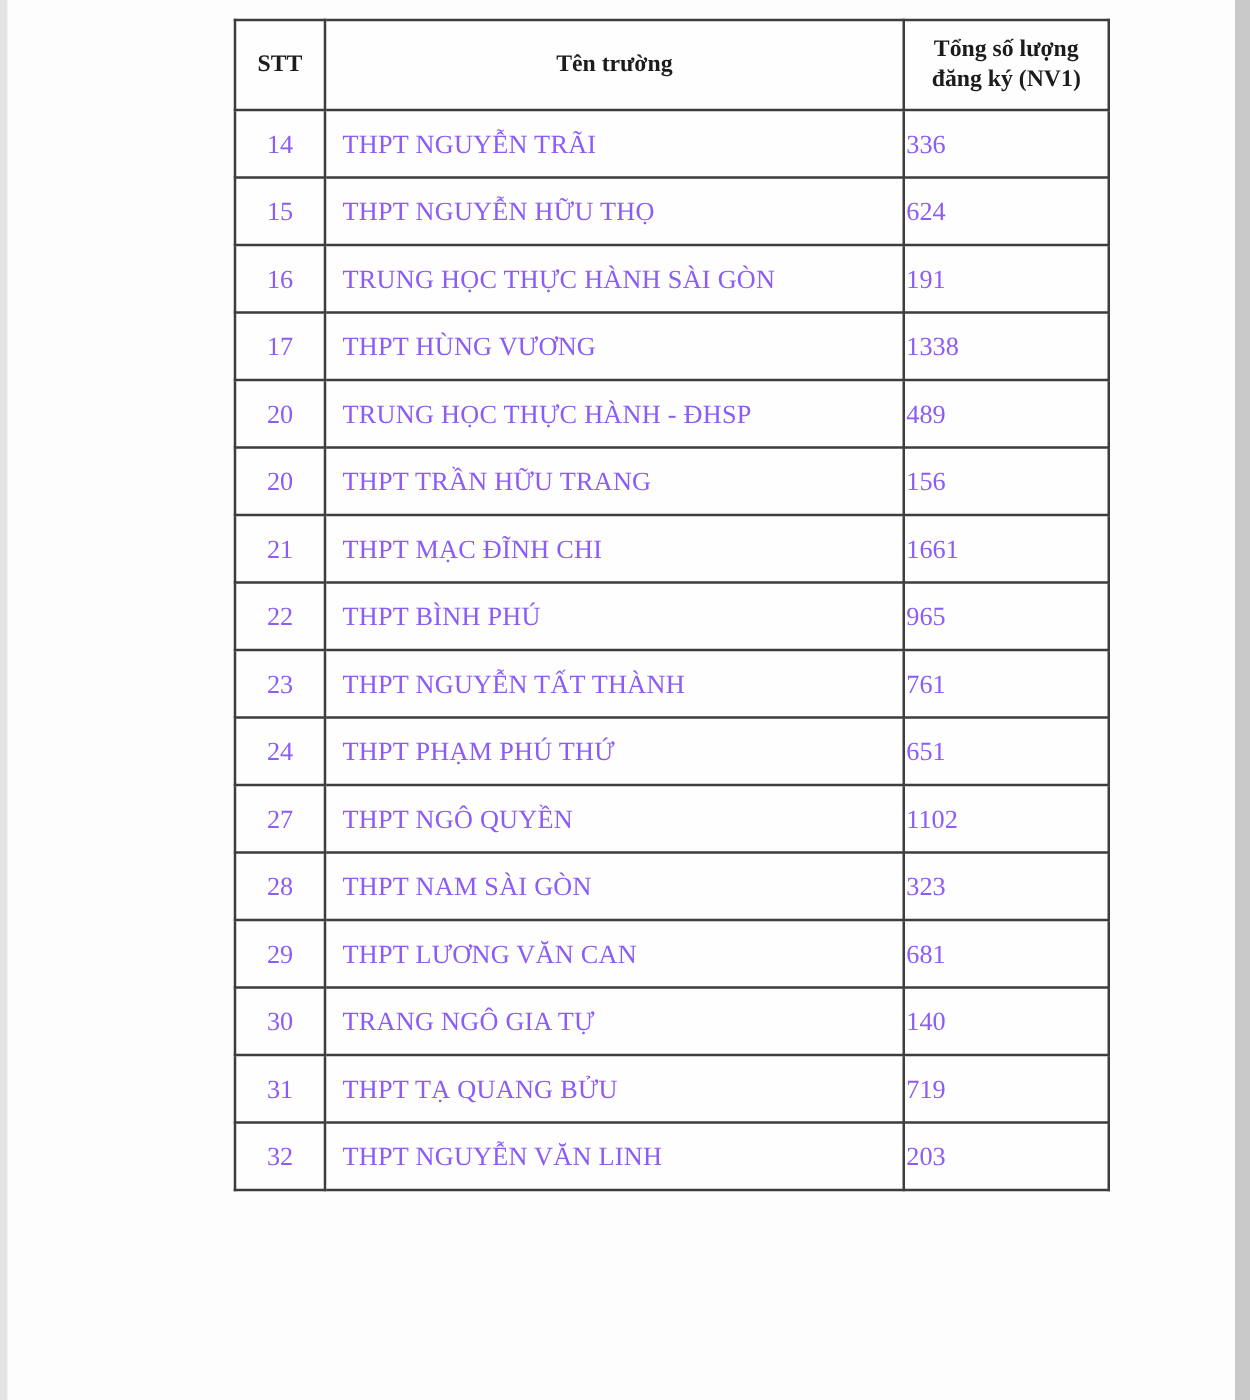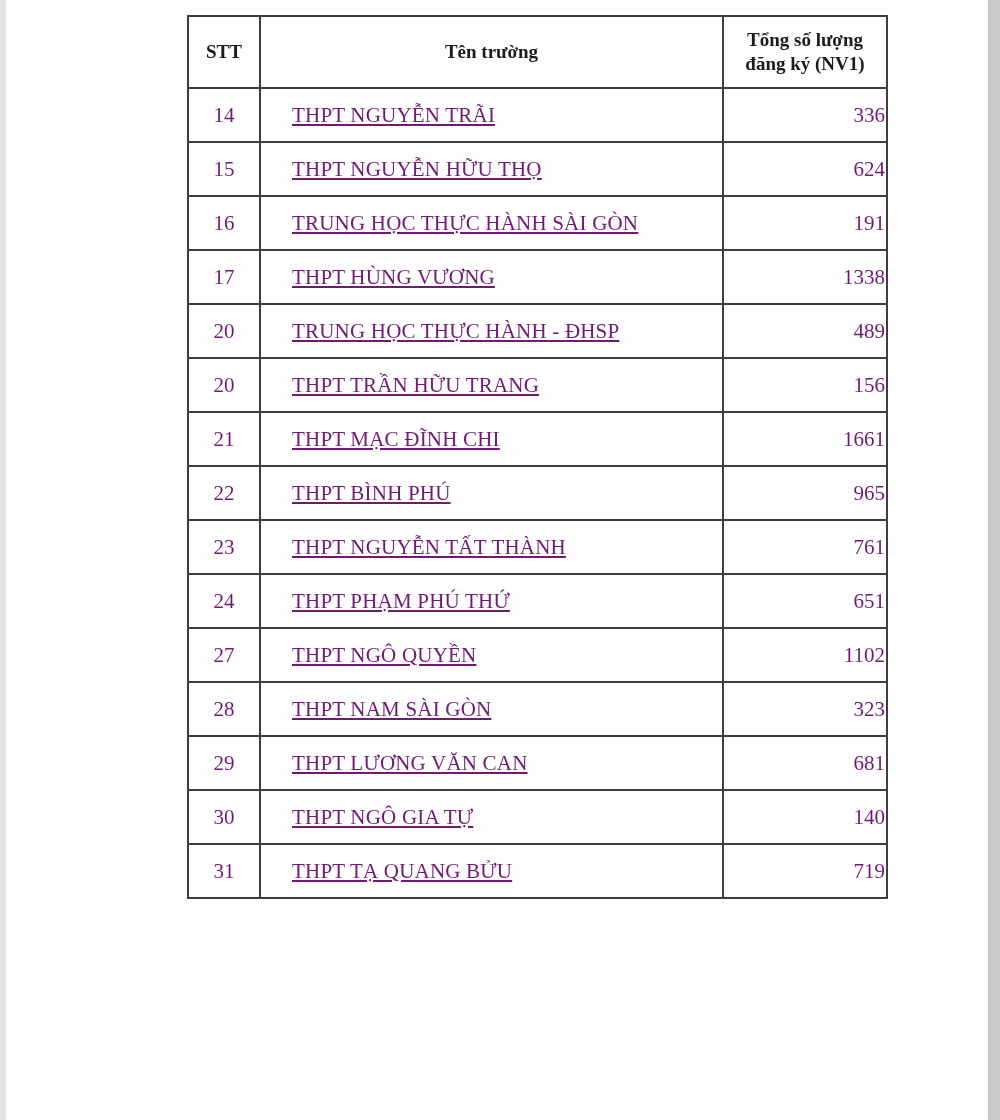--- a/index.html
+++ b/index.html
@@ -51,33 +51,32 @@
     text-align: center;
     vertical-align: middle;
     line-height: 1.25;
     padding: 2px 8px;
     color: #1c1c1c;
   }
   .reg-table tbody td {
     height: 50px;
     font-size: 21px;
     vertical-align: middle;
-    color: #701a75;
+    color: #8b5cf6;
   }
   .reg-table td.cell-stt {
     text-align: center;
   }
   .reg-table td.cell-name {
     text-align: left;
-    padding-left: 31px;
+    padding-left: 13px;
     letter-spacing: 0.2px;
-    text-decoration: underline;
   }
   .reg-table td.cell-total {
-    text-align: right;
+    text-align: left;
   }
 </style>
 </head>
 <body>
 
 <div class="edge-strip-left"></div>
 <div class="edge-strip-right"></div>
 
 <table class="reg-table">
   <colgroup>
@@ -153,22 +152,27 @@
         <td class="cell-name">THPT NAM SÀI GÒN</td>
         <td class="cell-total">323</td>
       </tr>
       <tr>
         <td class="cell-stt">29</td>
         <td class="cell-name">THPT LƯƠNG VĂN CAN</td>
         <td class="cell-total">681</td>
       </tr>
       <tr>
         <td class="cell-stt">30</td>
-        <td class="cell-name">THPT NGÔ GIA TỰ</td>
+        <td class="cell-name">TRANG NGÔ GIA TỰ</td>
         <td class="cell-total">140</td>
       </tr>
       <tr>
         <td class="cell-stt">31</td>
         <td class="cell-name">THPT TẠ QUANG BỬU</td>
         <td class="cell-total">719</td>
       </tr>
+      <tr>
+        <td class="cell-stt">32</td>
+        <td class="cell-name">THPT NGUYỄN VĂN LINH</td>
+        <td class="cell-total">203</td>
+      </tr>
     </tbody>
 </table>
 
 </body></html>

